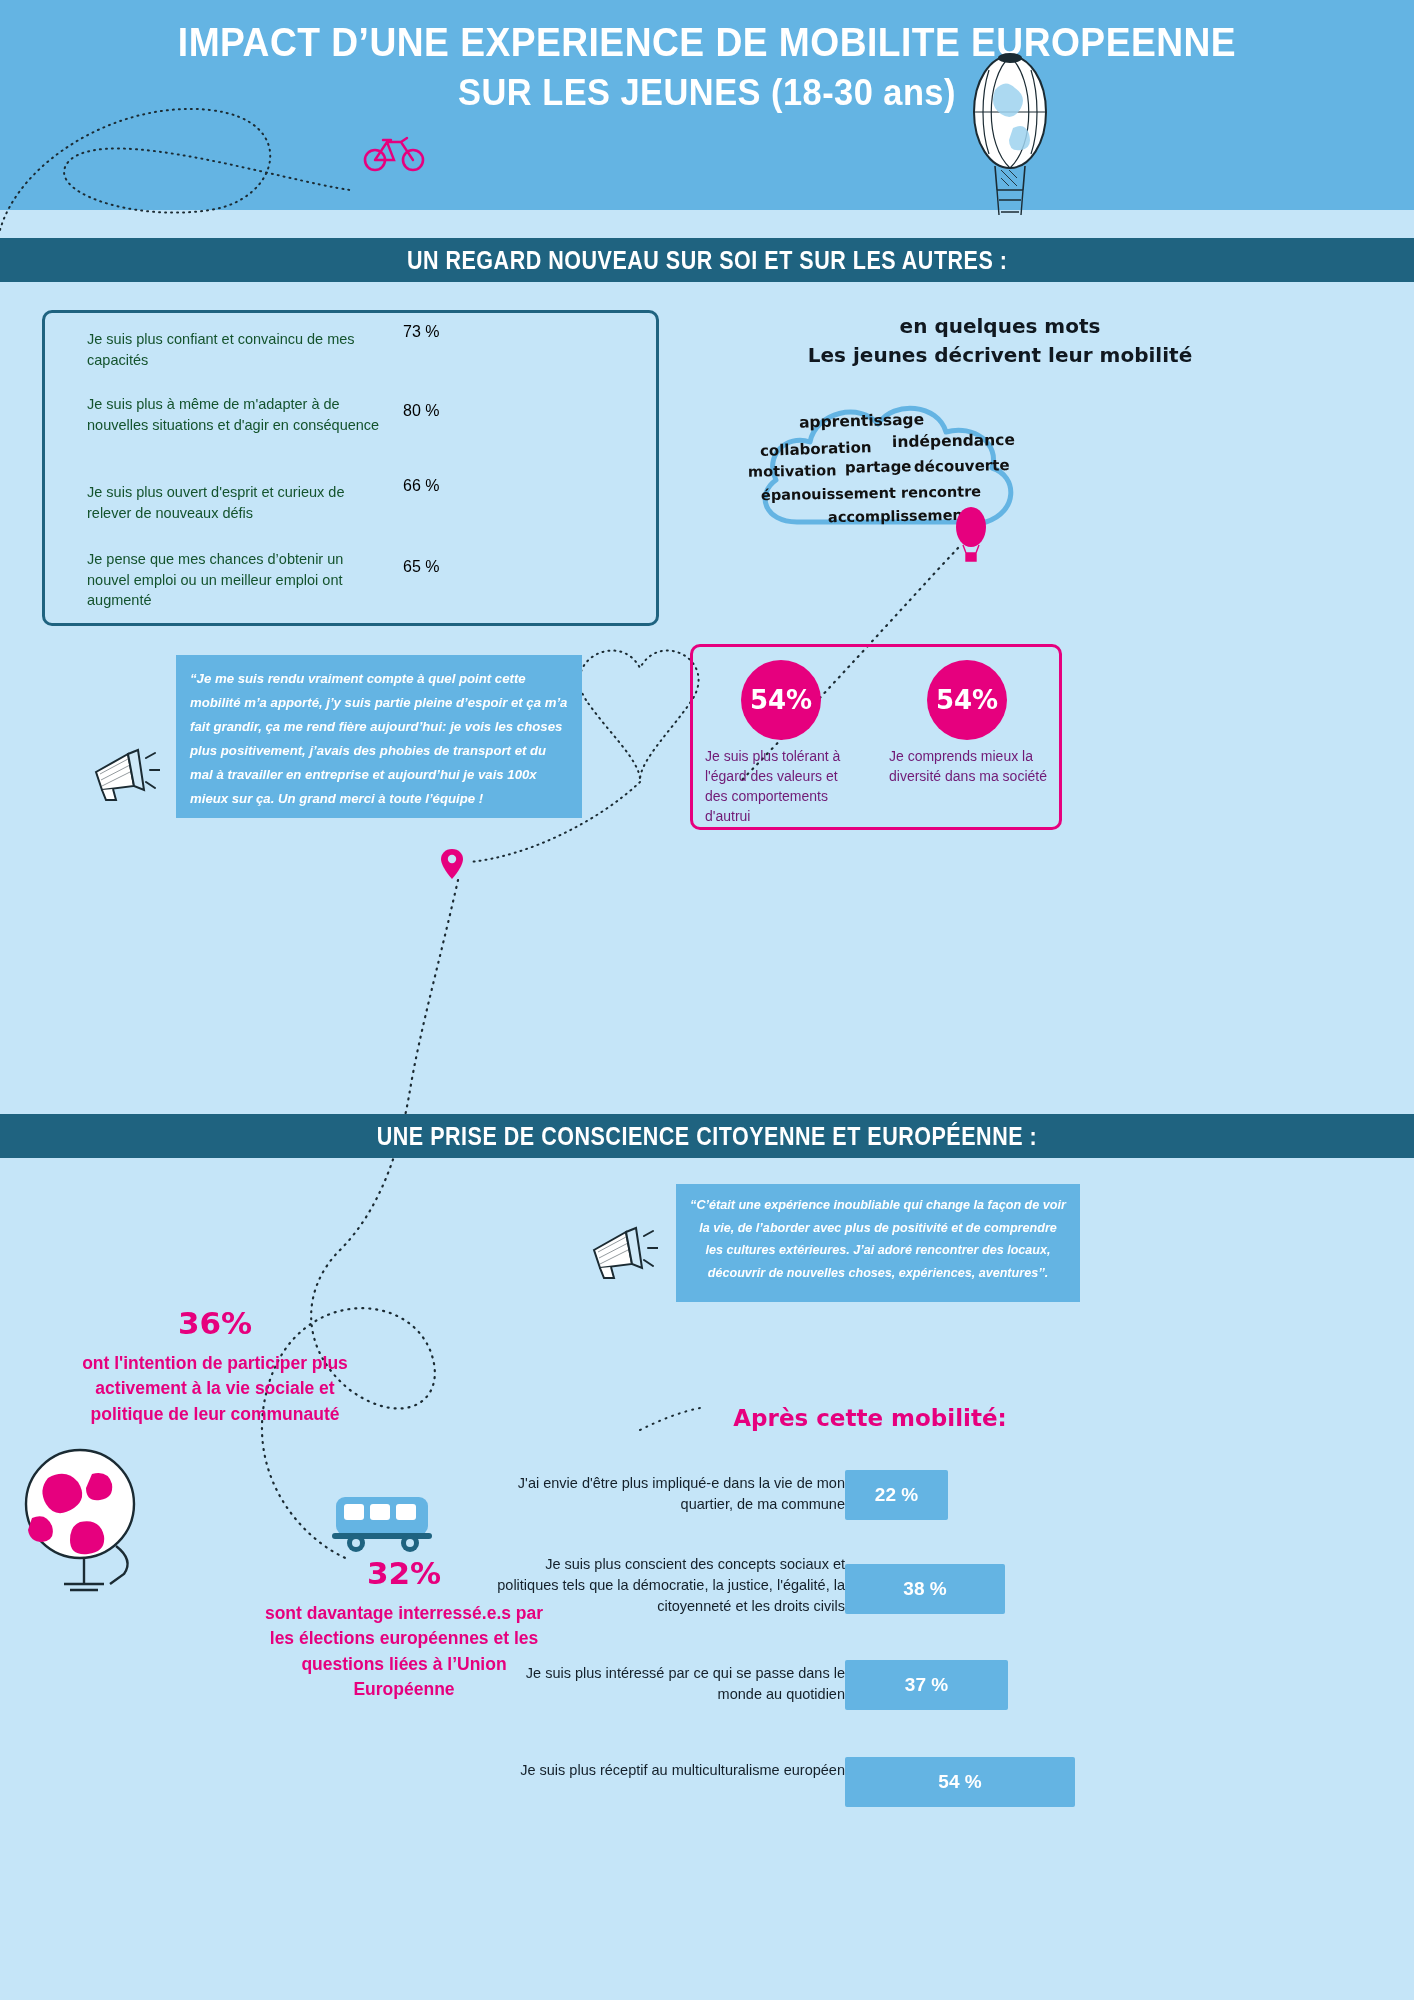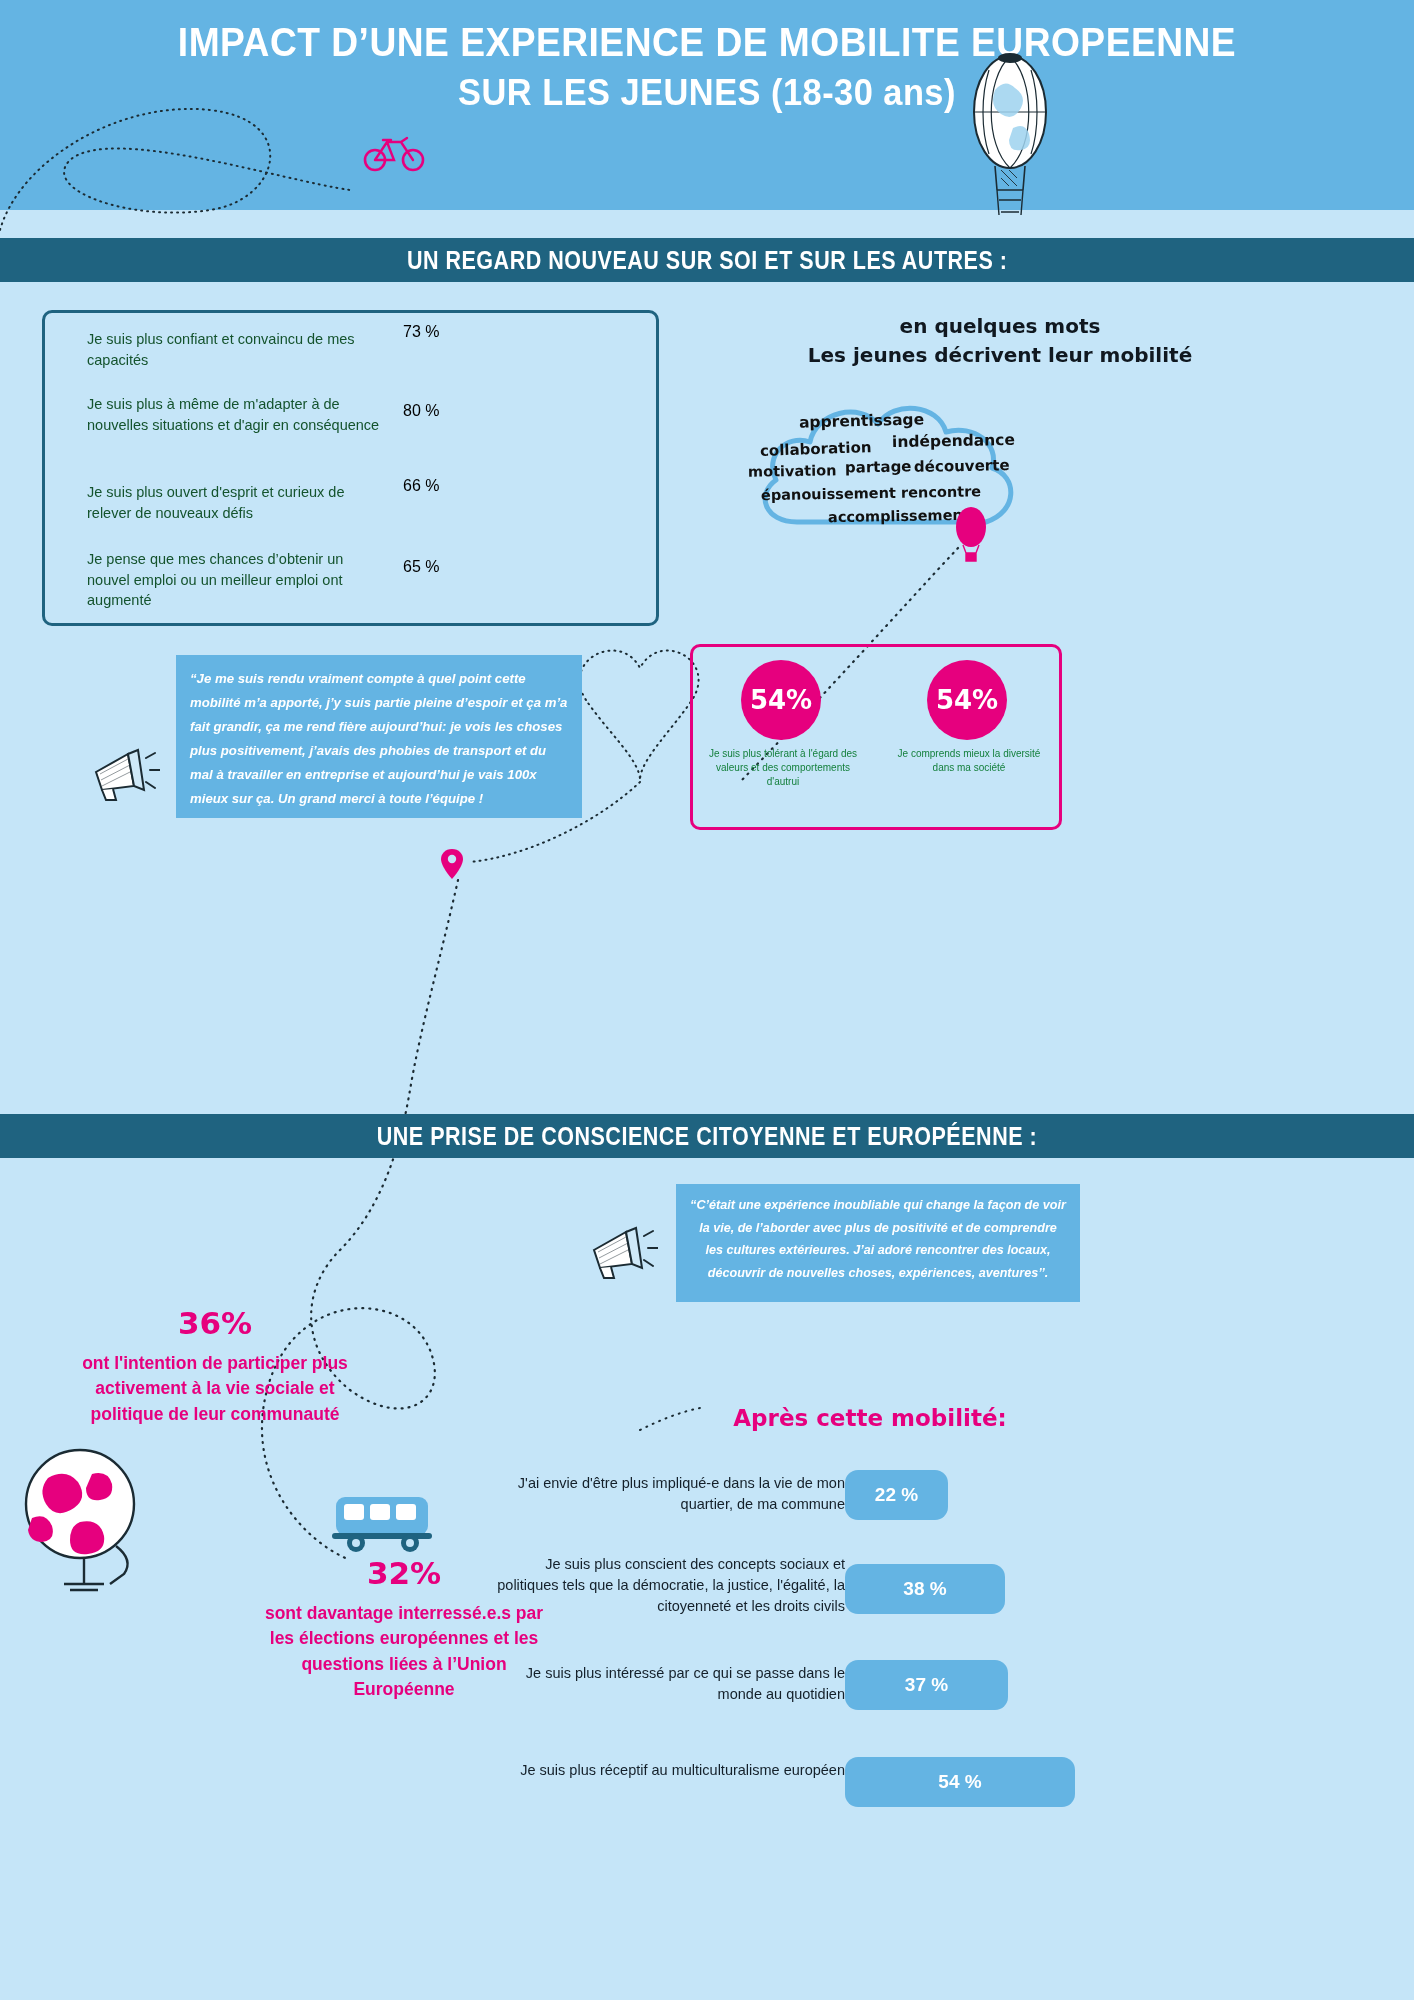--- a/index.html
+++ b/index.html
@@ -84,22 +84,22 @@
     border: 3px solid #e6007e; border-radius: 10px;
   }
   .pink-circle {
     position: absolute; width: 80px; height: 80px; border-radius: 50%;
     background: #e6007e; color: #fff;
     display: flex; align-items: center; justify-content: center;
     font-weight: bold; font-size: 26px;
     font-family: "DejaVu Sans", sans-serif;
   }
   .pink-cap {
-    position: absolute; color: #15803d; font-size: 10px;
-    line-height: 1.42; text-align: center;
+    position: absolute; color: #701a75; font-size: 14px;
+    line-height: 1.42; 
   }
 
   
   .quote2 {
     position: absolute; left: 676px; top: 1184px;
     width: 404px; height: 118px;
     background: #64b4e3; color: #fff;
     font-style: italic; font-weight: bold; font-size: 12.6px;
     line-height: 1.8; padding: 10px 14px; text-align: center;
   }
@@ -114,21 +114,21 @@
   .chart2-title {
     position: absolute; left: 620px; top: 1405px; width: 500px;
     text-align: center; color: #e6007e;
     font-weight: bold; font-size: 23px;
     font-family: "DejaVu Sans", sans-serif;
   }
   .c2r { position: absolute; left: 500px; width: 610px; }
   .c2r .lab { position: absolute; right: 265px; width: 360px; text-align: right;
               color:#14202a; font-size:14.5px; line-height:1.45;}
   .c2r .bar { position: absolute; left: 345px; height: 50px;
-              background:#64b4e3; border-radius:13px;
+              background:#64b4e3; border-radius:2px;
               display:flex; align-items:center; justify-content:center;
               color:#fff; font-weight:bold; font-size:19px; }
 
   
   .globe { position: absolute; left: 18px; top: 1438px; }
   .van   { position: absolute; left: 330px; top: 1487px; }
   .pin   { position: absolute; left: 440px; top: 847px; }
   .small-balloon { position: absolute; left: 950px; top: 505px; }
   .dotted-svg { position: absolute; left: 0; top: 0; pointer-events: none; }
 </style>

